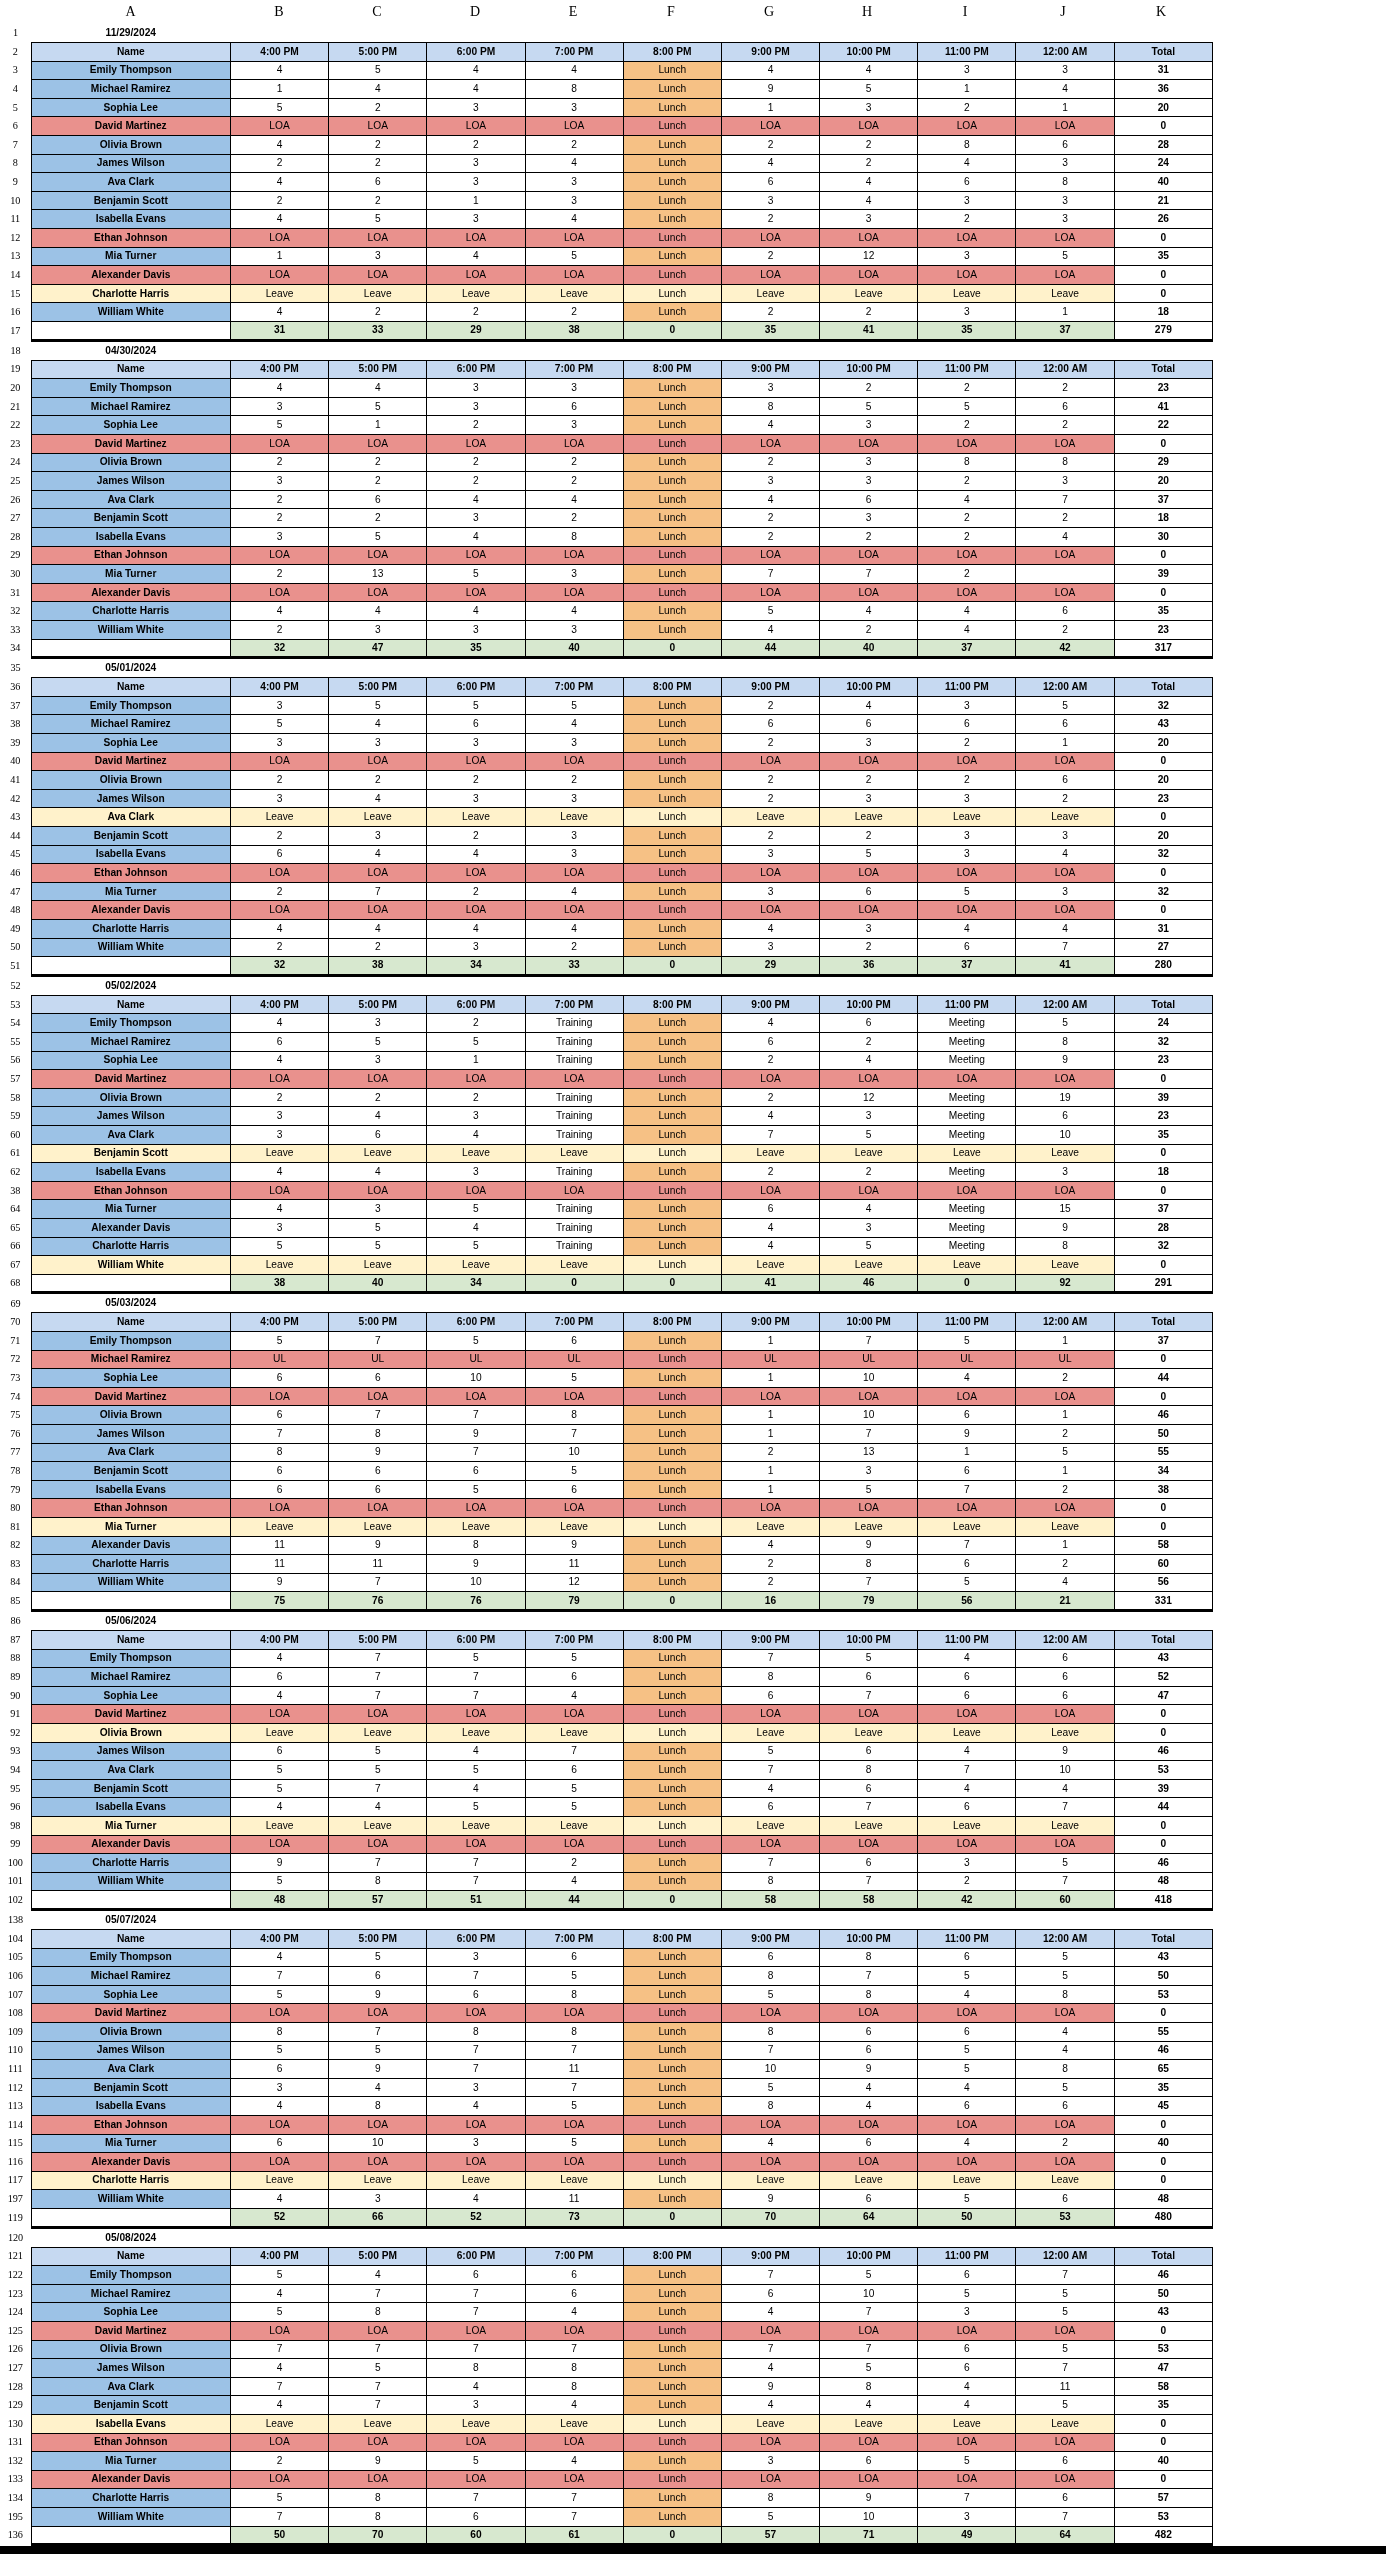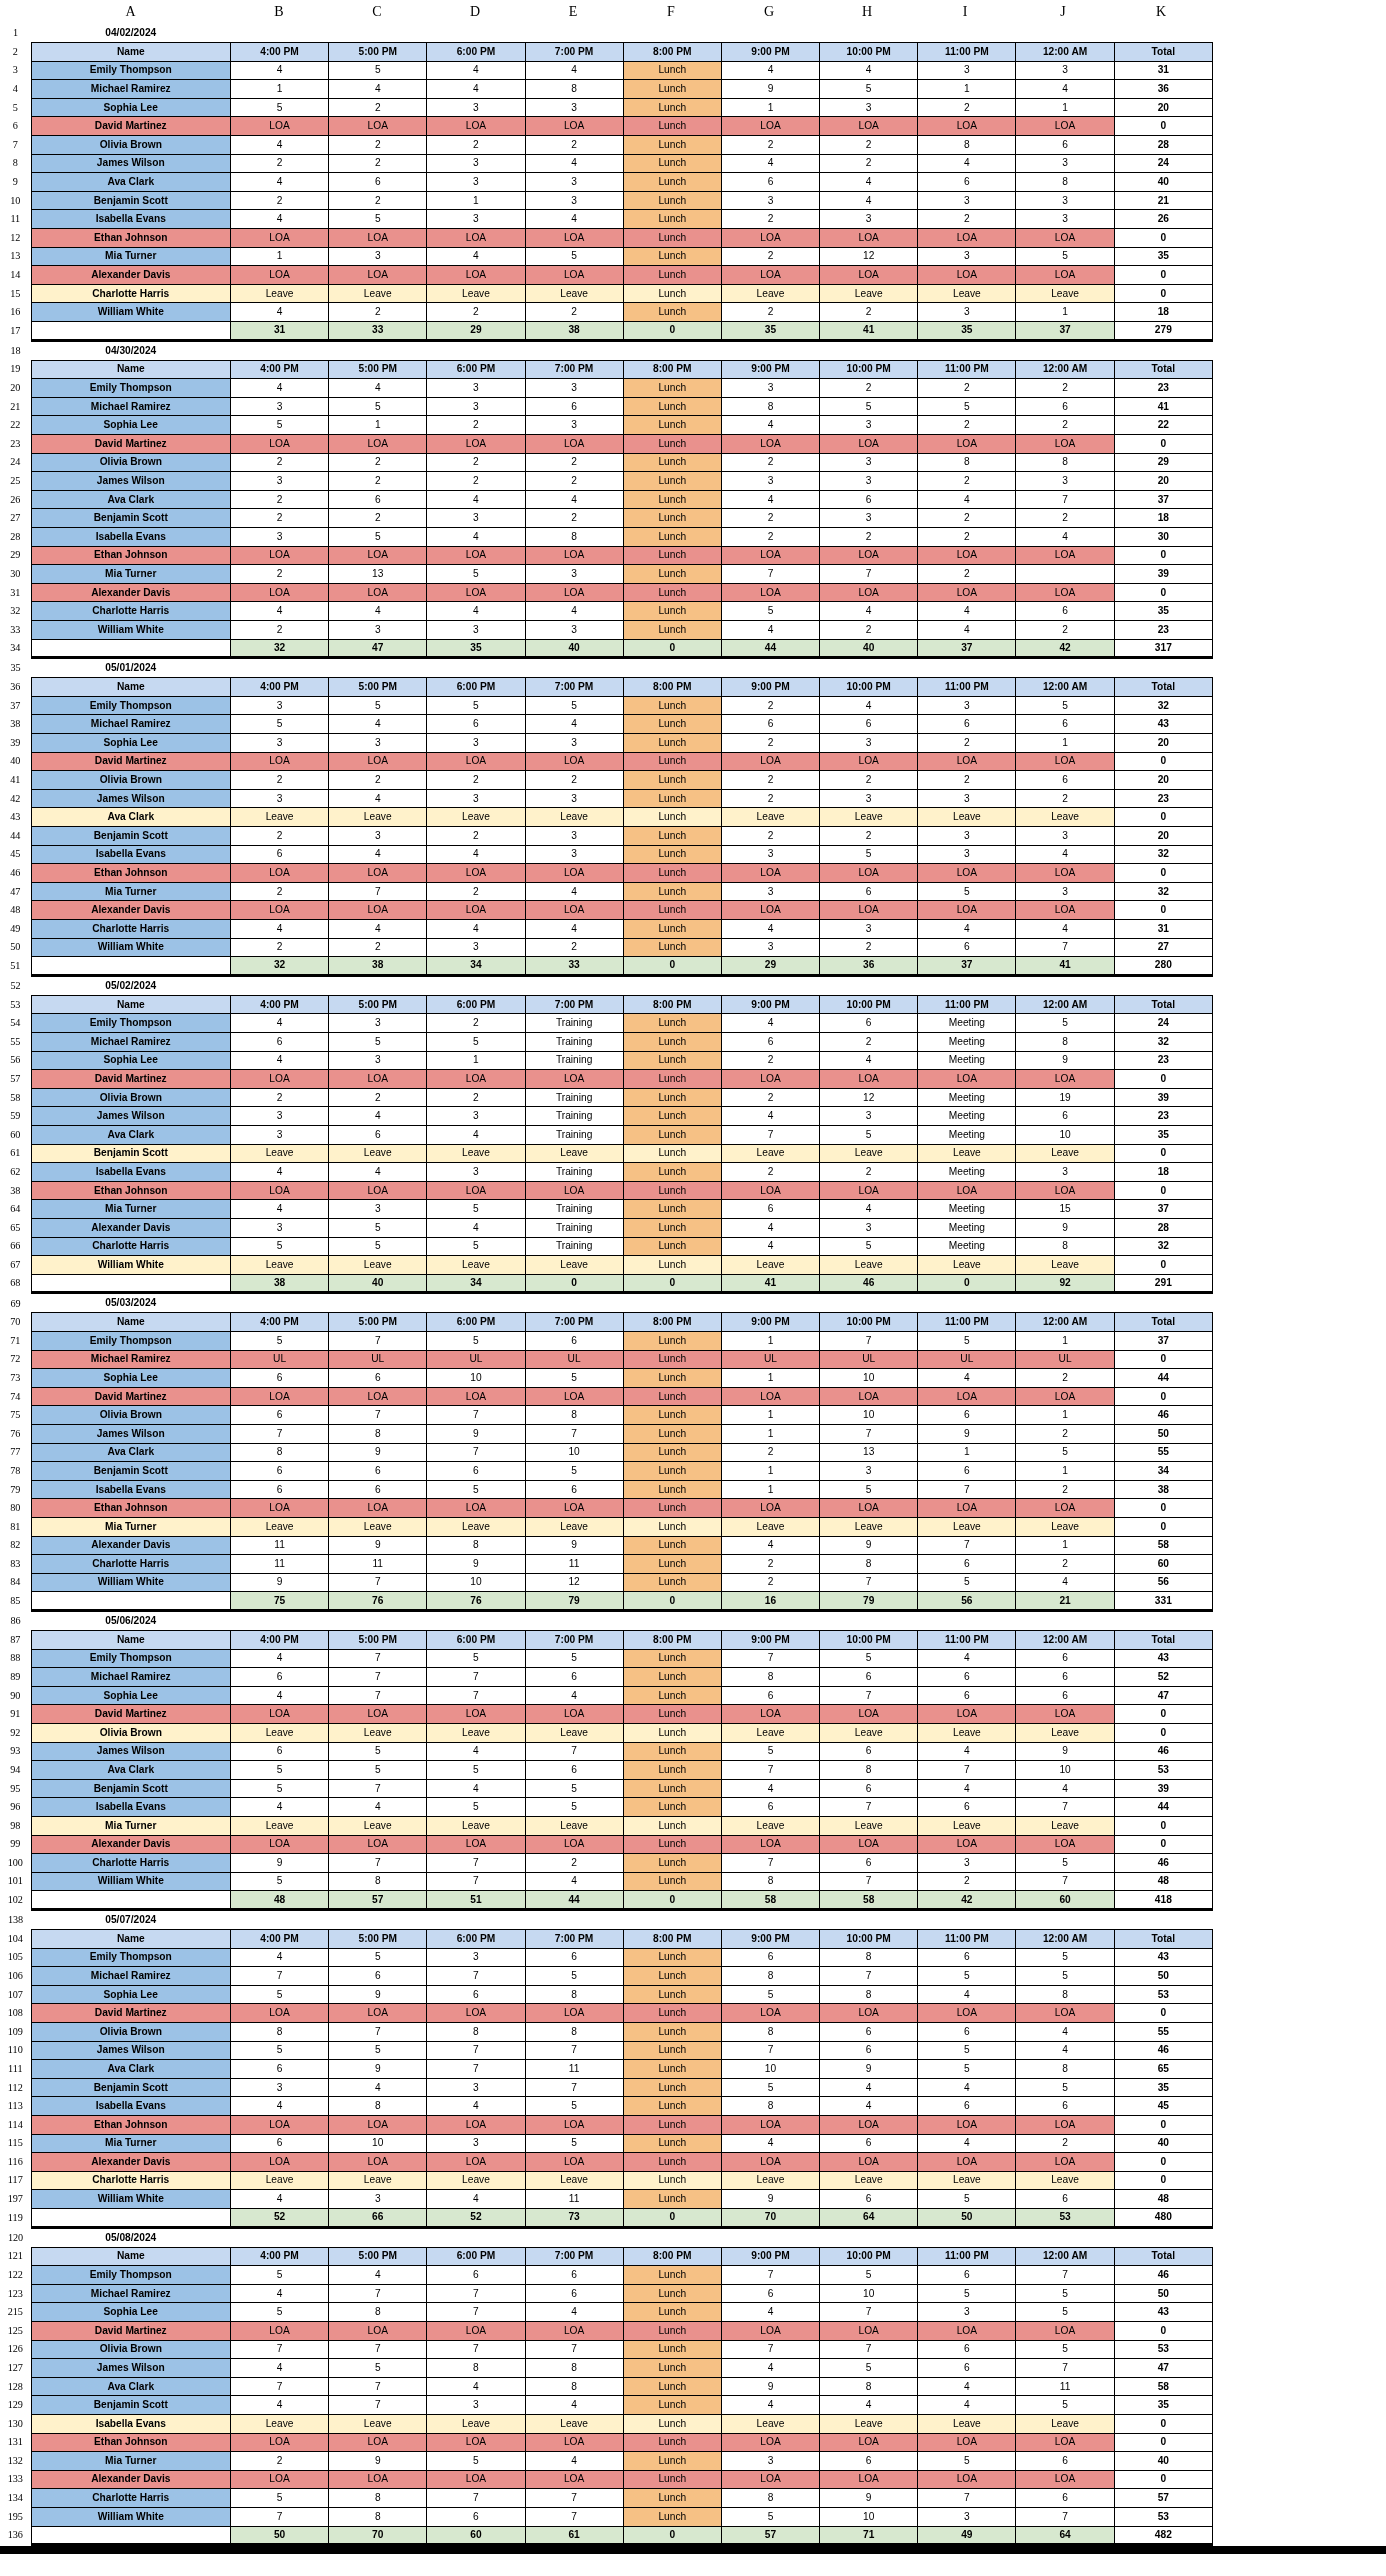--- a/index.html
+++ b/index.html
@@ -57,21 +57,21 @@
         <col style="width: 98px;">
         <col style="width: 98px;">
         <col style="width: 98px;">
         <col style="width: 98px;">
         <col style="width: 98px;">
         <col style="width: 98px;">
       </colgroup>
       <tbody>
         <tr>
           <td class="rownum">1</td>
-          <td class="datec">04/02/2024</td>
+          <td class="datec">11/29/2024</td>
           <td class="blank" colspan="10"></td>
         </tr>
         <tr>
           <td class="rownum">2</td>
           <td class="c head">Name</td>
           <td class="c head">4:00 PM</td>
           <td class="c head">5:00 PM</td>
           <td class="c head">6:00 PM</td>
           <td class="c head">7:00 PM</td>
           <td class="c head">8:00 PM</td>
@@ -1818,21 +1818,21 @@
           <td class="c">7</td>
           <td class="c">6</td>
           <td class="c lunchc">Lunch</td>
           <td class="c">6</td>
           <td class="c">10</td>
           <td class="c">5</td>
           <td class="c">5</td>
           <td class="c totalv">50</td>
         </tr>
         <tr>
-          <td class="rownum">215</td>
+          <td class="rownum">124</td>
           <td class="c name">Sophia Lee</td>
           <td class="c">5</td>
           <td class="c">8</td>
           <td class="c">7</td>
           <td class="c">4</td>
           <td class="c lunchc">Lunch</td>
           <td class="c">4</td>
           <td class="c">7</td>
           <td class="c">3</td>
           <td class="c">5</td>

